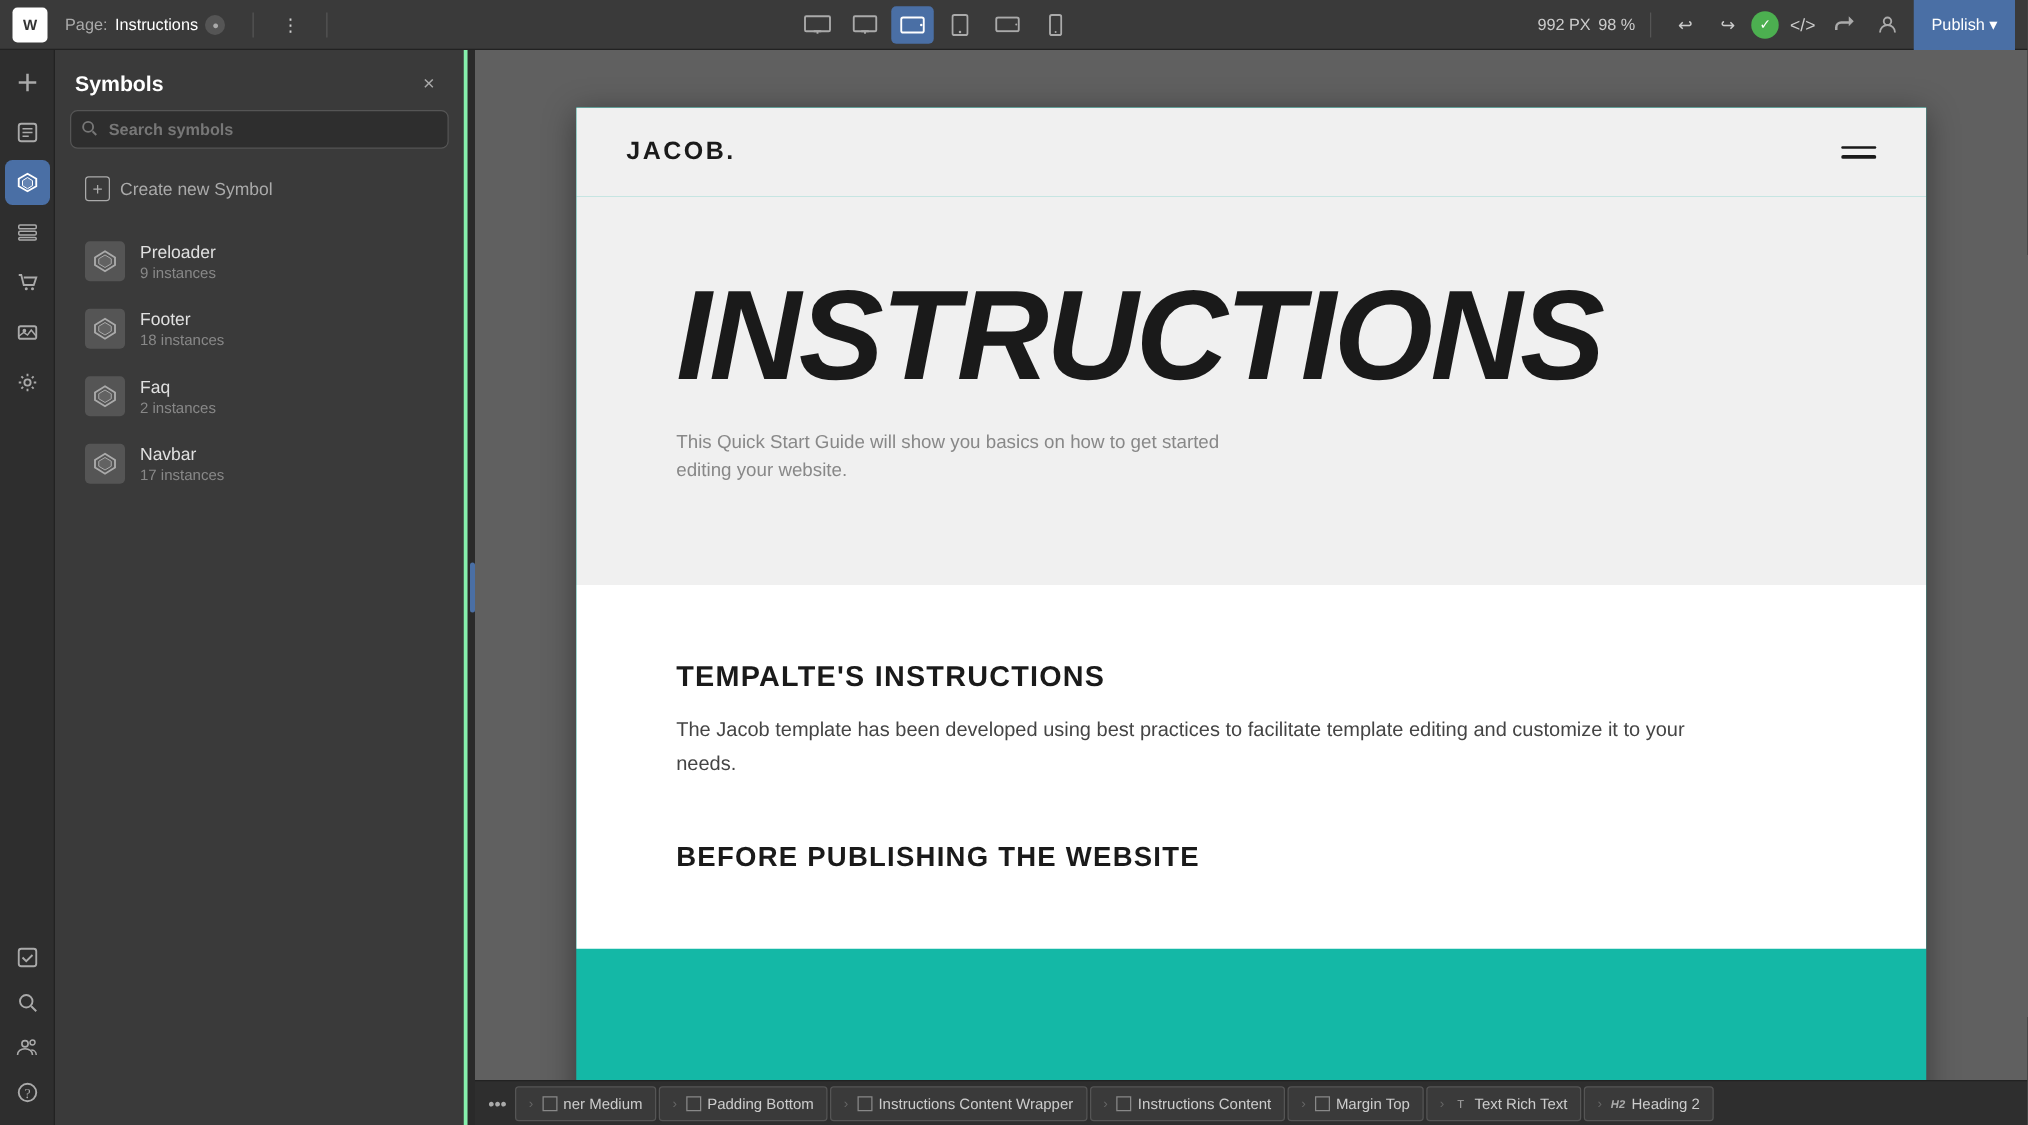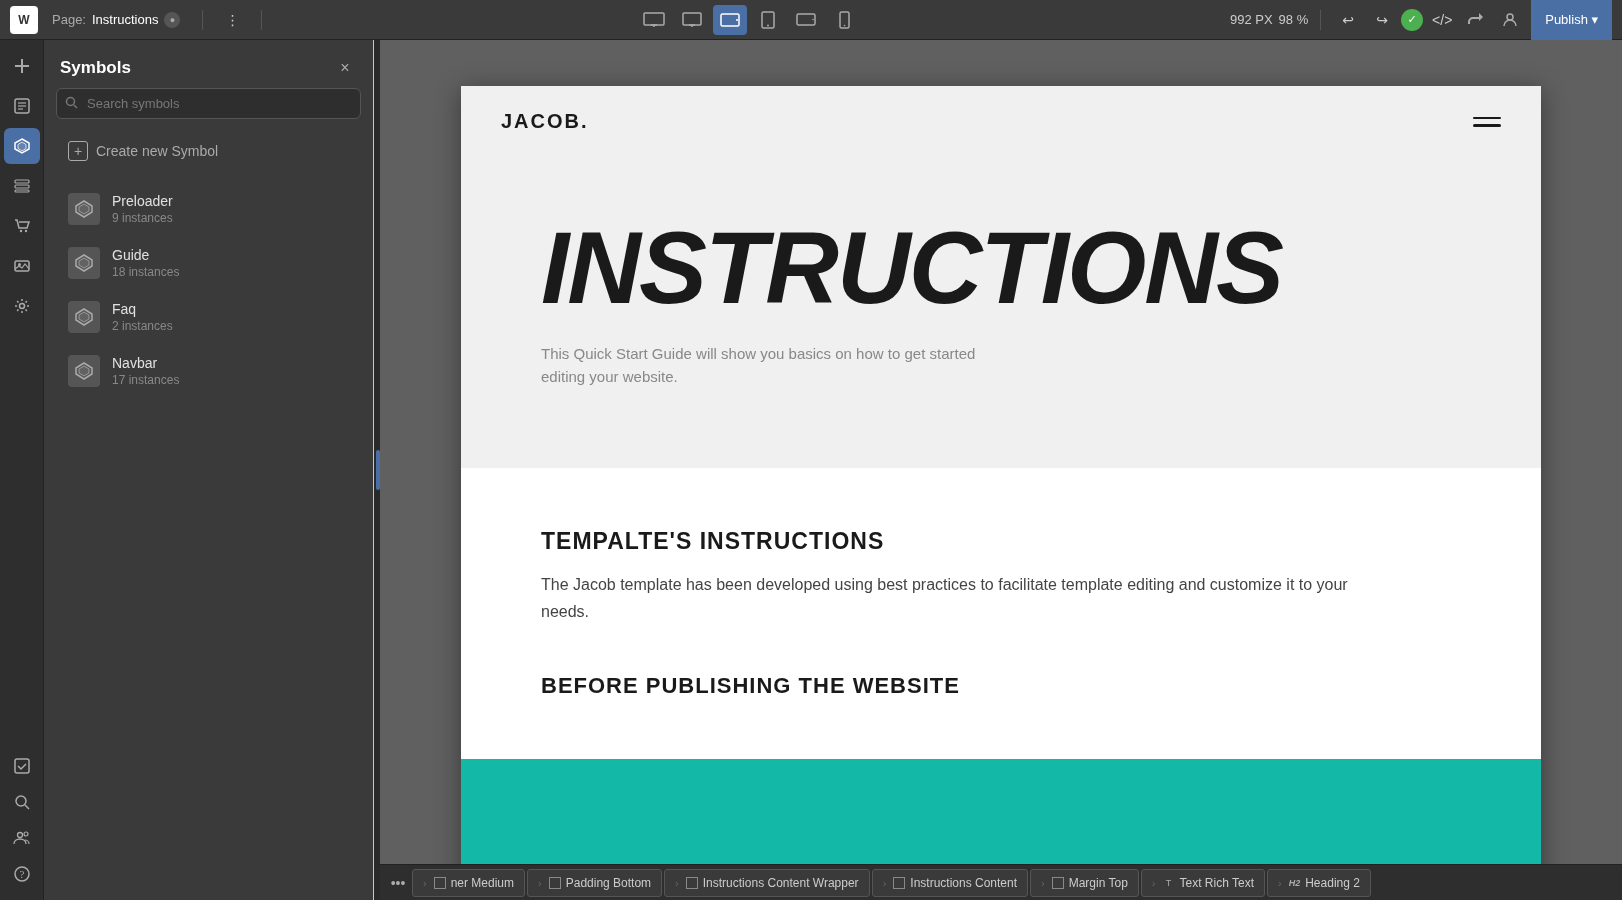--- a/index.html
+++ b/index.html
@@ -102,21 +102,21 @@
     .rail-bottom {
       margin-top: auto;
     }
 
     
     .symbols-panel {
       width: 330px;
       background: #3a3a3a;
       display: flex;
       flex-direction: column;
-      border-right: 1px solid #86efac;
+      border-right: 3px solid #86efac;
       flex-shrink: 0;
     }
     .panel-header {
       display: flex; align-items: center; justify-content: space-between;
       padding: 16px 16px 8px;
     }
     .panel-title {
       font-size: 17px; font-weight: 600; color: #fff;
     }
     .panel-close-btn {
@@ -131,20 +131,21 @@
       position: relative;
     }
     .search-box input {
       width: 100%;
       background: #2e2e2e;
       border: 1px solid #555;
       border-radius: 6px;
       padding: 7px 10px 7px 30px;
       color: #5eead4; font-size: 13px;
       outline: none;
+      font-weight: bold;
     }
     .search-box input::placeholder { color: #777; }
     .search-icon-inner {
       position: absolute; left: 9px; top: 50%; transform: translateY(-50%);
       color: #777; font-size: 13px;
     }
     .create-symbol-btn {
       display: flex; align-items: center; gap: 8px;
       padding: 10px 16px;
       cursor: pointer; color: #aaa; font-size: 14px;
@@ -516,21 +517,21 @@
       </div>
 
       <div class="symbol-item">
         <div class="symbol-icon">
           <svg width="20" height="20" viewBox="0 0 20 20">
               <polygon points="10,2 18,7 18,13 10,18 2,13 2,7" stroke="#aaa" stroke-width="1.5" fill="none"></polygon>
               <polygon points="10,5 15,8 15,12 10,15 5,12 5,8" stroke="#aaa" stroke-width="0.8" fill="rgba(150,150,150,0.2)"></polygon>
             </svg>
         </div>
         <div class="symbol-info">
-          <span class="symbol-name">Guide</span>
+          <span class="symbol-name">Footer</span>
           <span class="symbol-count">18 instances</span>
         </div>
       </div>
 
 
       <div class="symbol-item">
         <div class="symbol-icon">
           <svg width="20" height="20" viewBox="0 0 20 20">
               <polygon points="10,2 18,7 18,13 10,18 2,13 2,7" stroke="#aaa" stroke-width="1.5" fill="none"></polygon>
               <polygon points="10,5 15,8 15,12 10,15 5,12 5,8" stroke="#aaa" stroke-width="0.8" fill="rgba(150,150,150,0.2)"></polygon>

